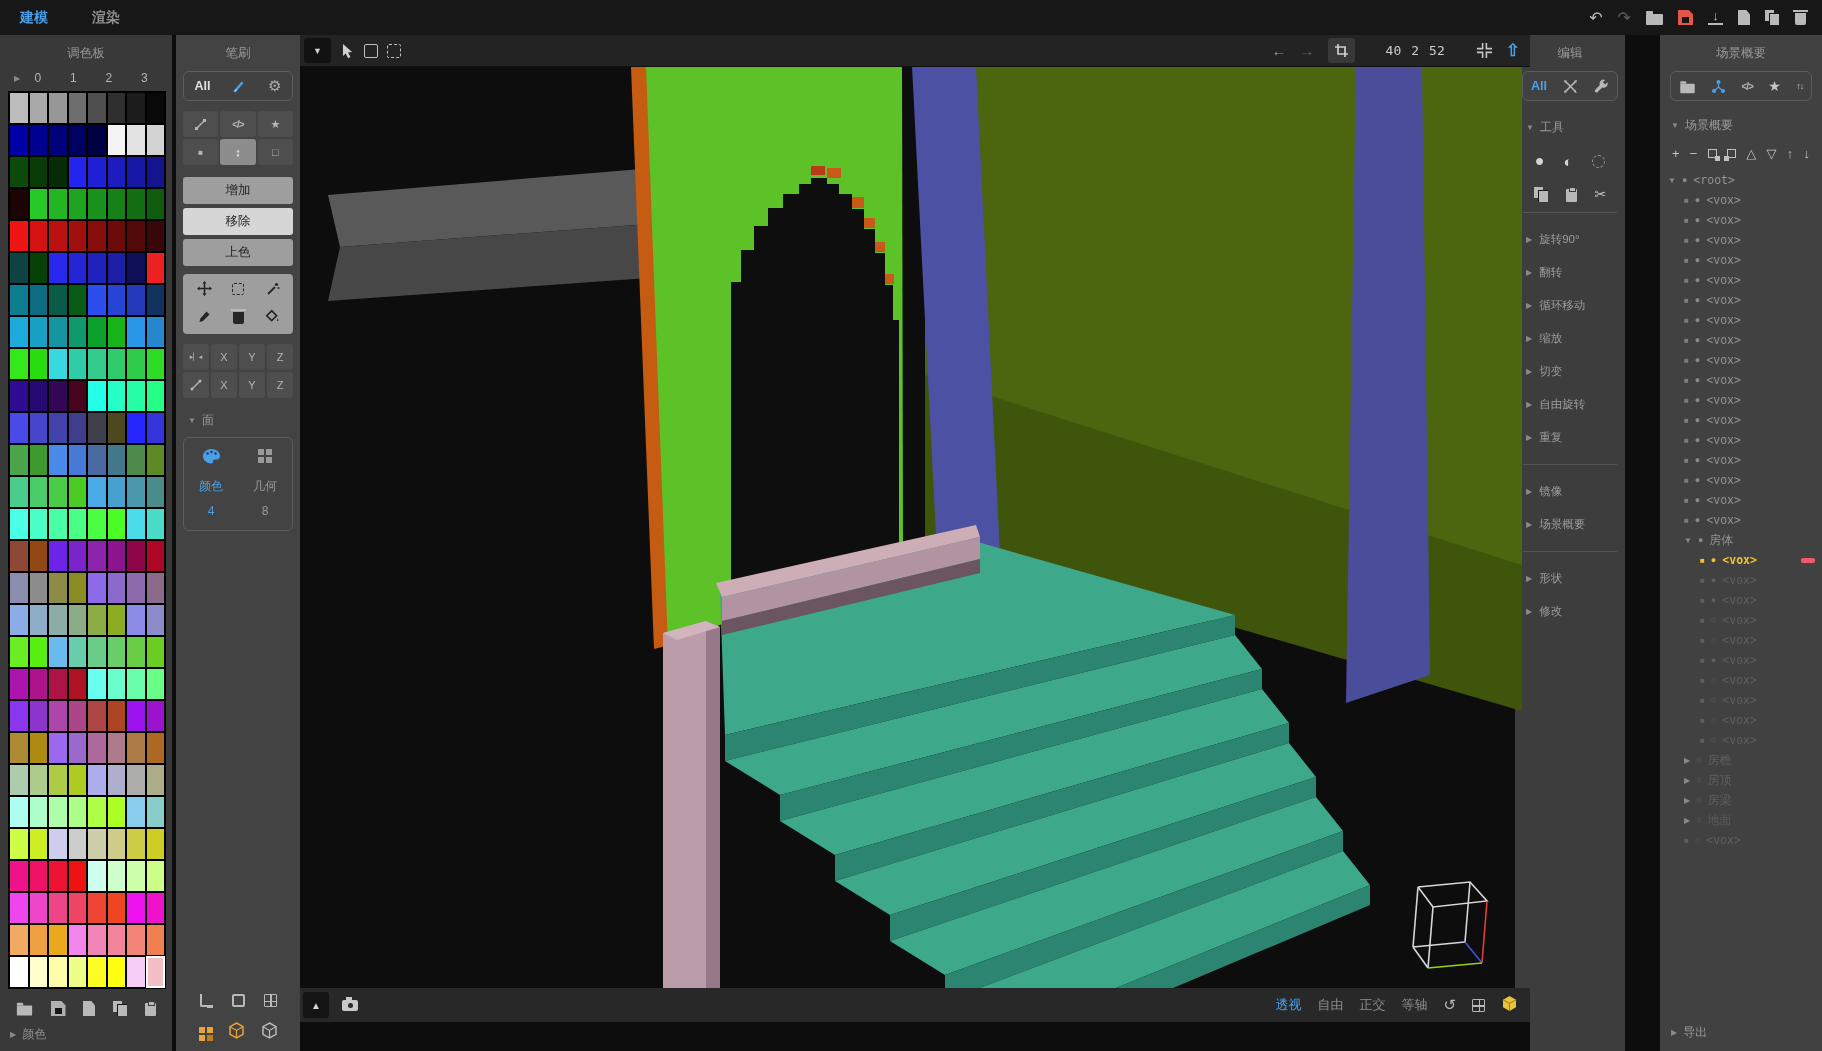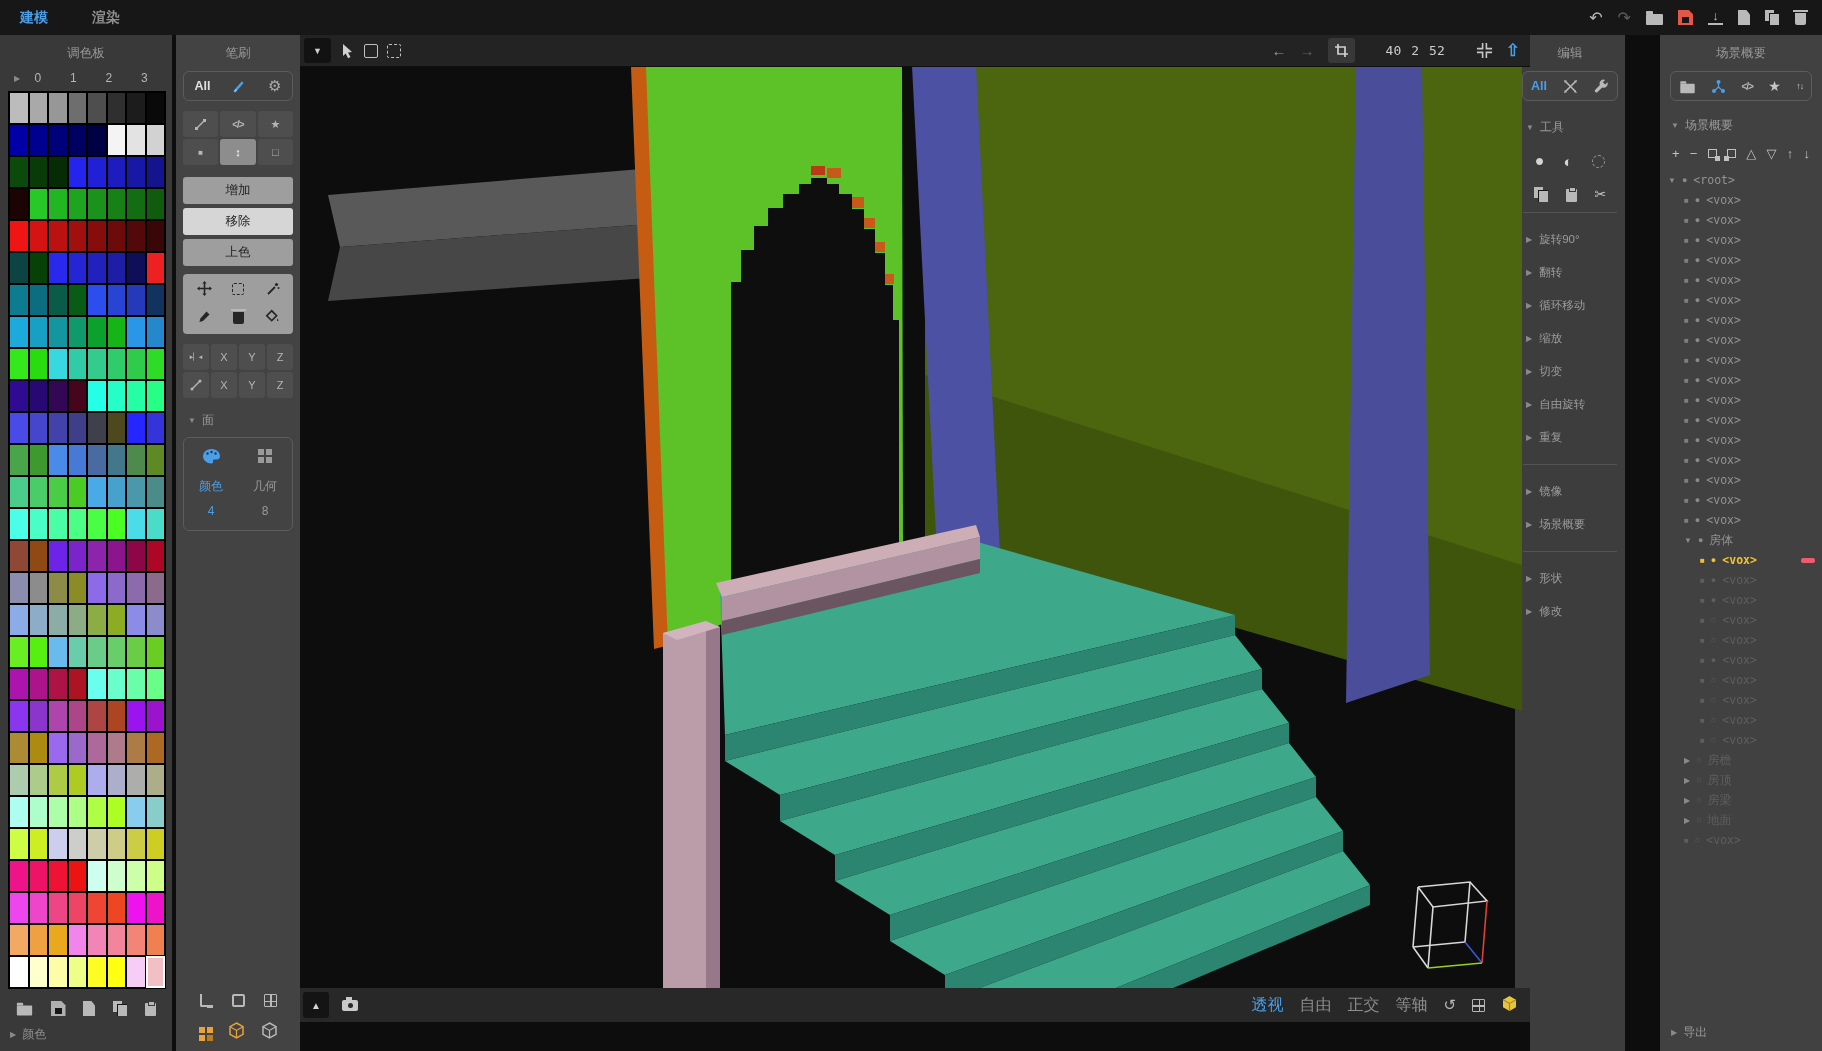--- a/index.html
+++ b/index.html
@@ -94,21 +94,21 @@
   .nav-arrow.dim { color:#606060; }
   .vp-cropbtn { width:27px; height:25px; background:#383838; border-radius:3px; display:flex; align-items:center; justify-content:center; }
   .coords { display:flex; gap:10px; color:#cccccc; font-size:13px; font-family:"DejaVu Sans Mono", monospace; padding:0 18px; }
   .up-glyph { color:#4a9fe8; font-size:17px; font-weight:bold; }
   #scene-svg { position:absolute; left:0; top:0; z-index:1; }
   .consolebar { position:absolute; left:0; right:0; bottom:29px; height:34px; background:#282828; display:flex; align-items:center; z-index:5; }
   .con-btn { width:26px; height:26px; background:#141414; border-radius:3px; margin-left:3px; display:flex; align-items:center; justify-content:center; color:#d5d5d5; font-size:10px; }
   .con-cam { width:26px; height:26px; margin-left:8px; display:flex; align-items:center; justify-content:center; }
   .console-input { margin-left:8px; width:890px; height:25px; background:#1c1c1c; border:none; border-radius:3px; color:#c9c9c9; font-family:"DejaVu Sans Mono", monospace; font-size:13.5px; padding-left:13px; outline:none; }
   .viewmodes { margin-left:auto; display:flex; align-items:center; gap:16px; padding-right:12px; }
-  .vm { font-size:16px; color:#8d8d8d; }
+  .vm { font-size:13px; color:#8d8d8d; }
   .vm.active { color:#4a9fe8; }
   .vm-glyph { color:#b5b5b5; font-size:15px; }
   .vp-below { position:absolute; left:0; right:0; bottom:0; height:29px; background:#0d0d0d; z-index:4; }
   
   #edit { left:1483px; width:110px; background:#3d3d3d;margin-left:32px; }
   .btn2col { display:grid; grid-template-columns:1fr 1fr; gap:6px; margin:12px 7px 0 7px; }
   .ebtn { height:26px; border:none; border-radius:4px; background:#4b4b4b; color:#b8b8b8; font-size:11.5px; font-family:inherit; }
   .iconrow { display:flex; justify-content:space-around; align-items:center; margin:16px 10px 0 10px; color:#cfcfcf; }
   .secrow { display:flex; align-items:center; gap:7px; padding:9px 0 9px 11px; color:#9c9c9c; font-size:11.5px; }
   .hdr-row { display:flex; gap:6px; align-items:center; color:#9a9a9a; font-size:12px; padding:18px 0 0 11px; }

